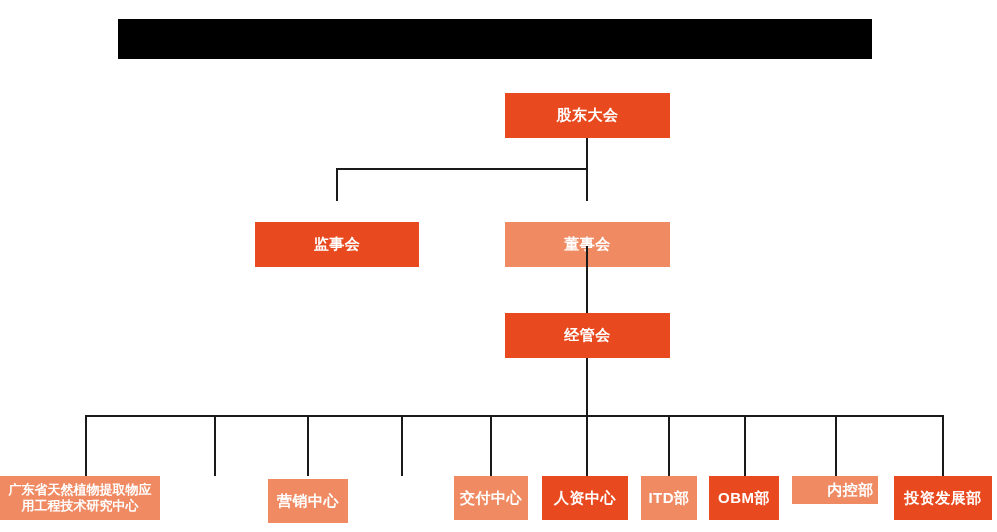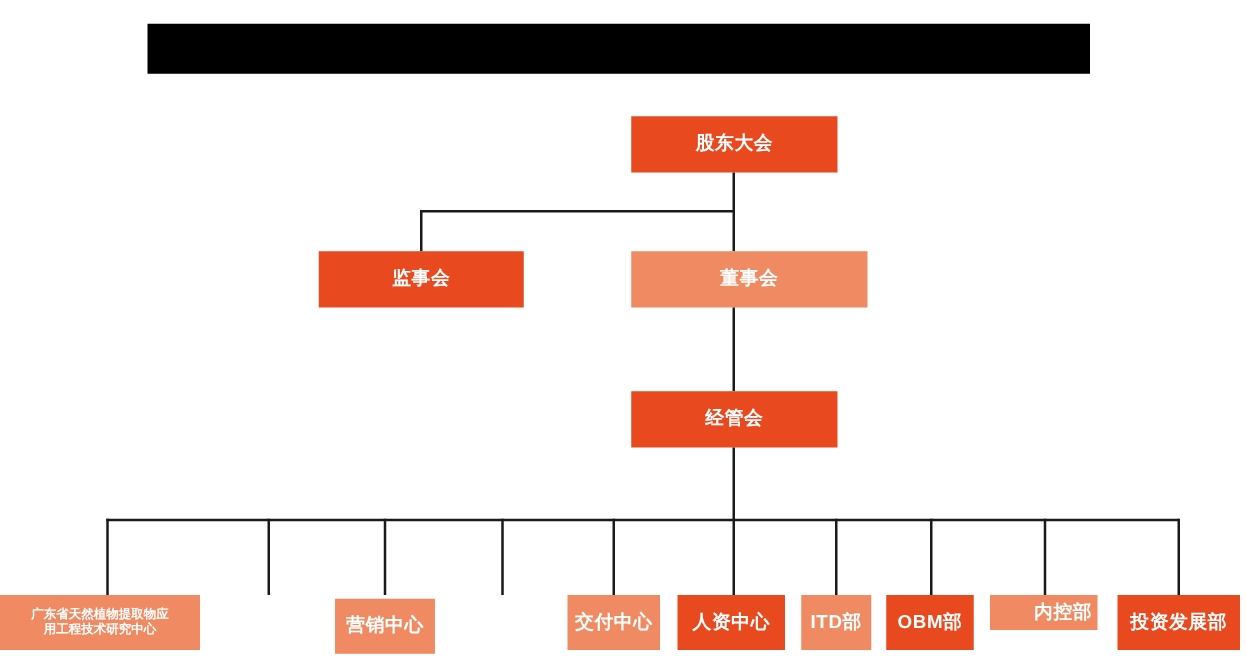--- a/index.html
+++ b/index.html
@@ -38,24 +38,24 @@
     padding: 2px 3px;
     letter-spacing: 0.5px;
   }
   .node.dark  { background: #E8491E; }
   .node.light { background: #EF8A62; }
   .node-label {
     display: block;
     width: 100%;
   }
   .lvl1 { font-size: 15px; justify-content: flex-end; }
-  .lvl2 { font-size: 15px; }
+  .lvl2 { font-size: 15px; margin-top: 21px; }
   .lvl3 { font-size: 15px; }
   .leaf { font-size: 15px; }
-  .leaf.small { font-size: 10px; letter-spacing: 0px; }
+  .leaf.small { font-size: 13px; letter-spacing: 0px; }
   .conn {
     position: absolute;
     background: #1a1a1a;
   }
   .conn.v { width: 2px; }
   .conn.h { height: 2px; }
 </style>
 </head>
 <body>
 
@@ -72,21 +72,21 @@
   <div class="conn h" style="left:336px; top:168px; width:252px;"></div>
 
   <div class="conn v" style="left:336px; top:168px; height:33px;"></div>
 
   <div class="conn v" style="left:586px; top:168px; height:33px;"></div>
 
   <div class="node dark lvl2" style="left:255px; top:201px; width:164px; height:45px;">
     <span class="node-label">监事会</span>
   </div>
 
-  <div class="node light lvl2" style="left:505px; top:201px; width:189px; height:45px;">
+  <div class="node light lvl2" style="left:505px; top:201px; width:165px; height:45px;">
     <span class="node-label">董事会</span>
   </div>
 
   <div class="conn v" style="left:586px; top:246px; height:67px;"></div>
 
   <div class="node dark lvl3" style="left:505px; top:313px; width:165px; height:45px;align-items:center;">
     <span class="node-label">经管会</span>
   </div>
 
   <div class="conn v" style="left:586px; top:358px; height:58px;"></div>

